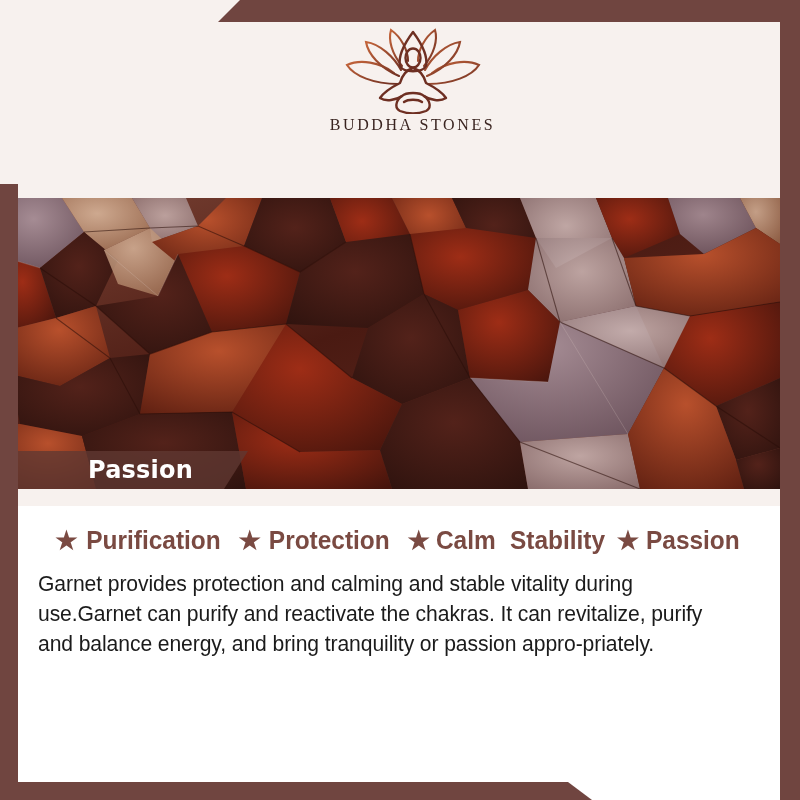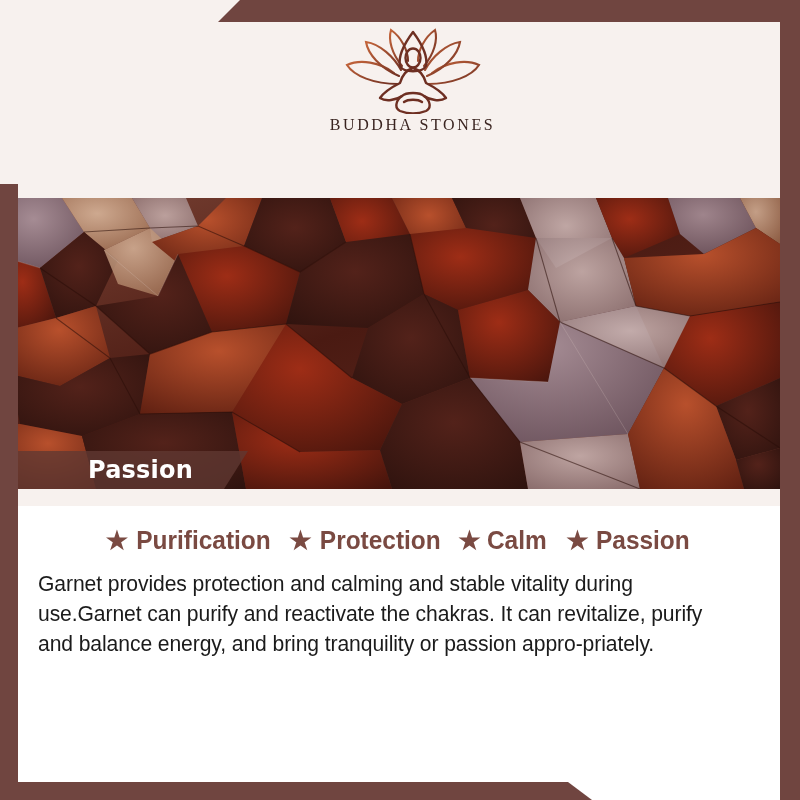--- a/index.html
+++ b/index.html
@@ -359,20 +359,23 @@
       <span class="benefit">
         <span class="star">★</span>
         <span class="blabel">Protection</span>
       </span>
       <span class="gap-wide"></span>
       <span class="benefit">
         <span class="star">★</span>
         <span class="blabel">Calm</span>
       </span>
       <span class="gap-narrow"></span>
+      <span class="benefit">
+        <span class="blabel">Stability</span>
+      </span>
       <span class="gap-narrow"></span>
       <span class="benefit">
         <span class="star">★</span>
         <span class="blabel">Passion</span>
       </span>
     </div>
 
     <div class="body-text">Garnet provides protection and calming and stable vitality during use.Garnet can purify and reactivate the chakras. It can revitalize, purify and balance energy, and bring tranquility or passion appro-priately.</div>
   </div>
 

